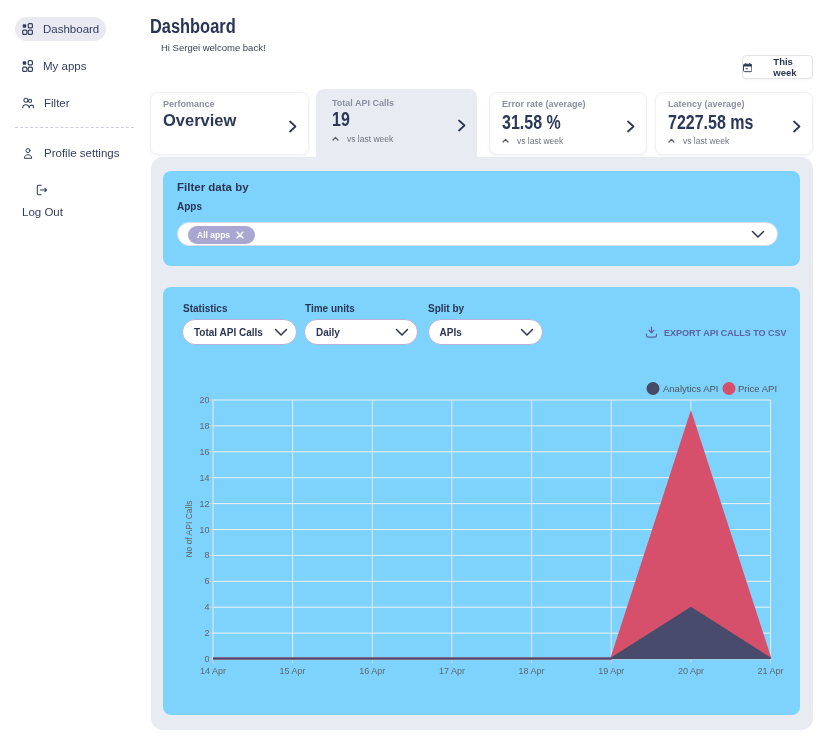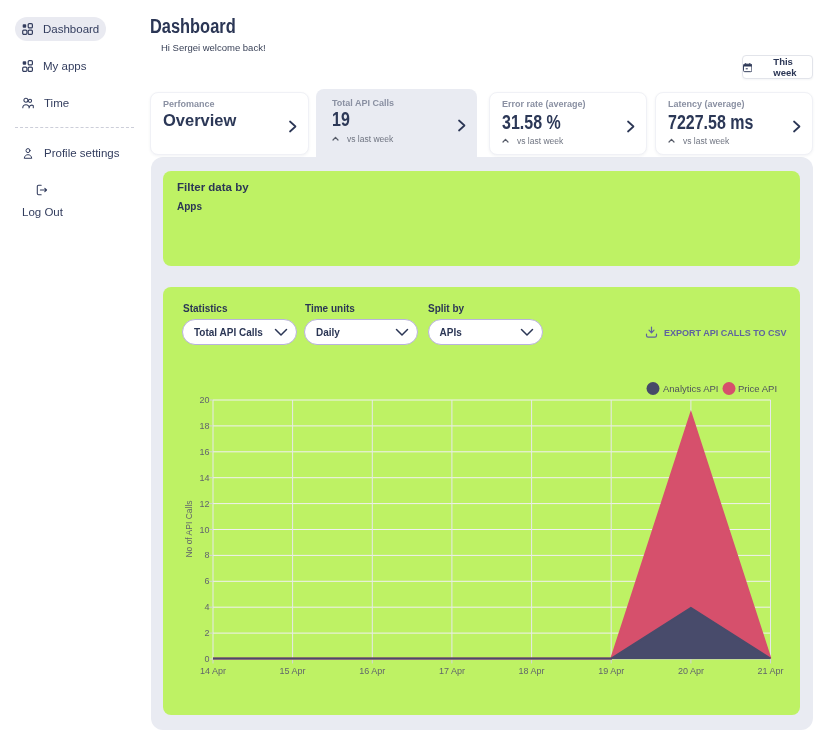--- a/index.html
+++ b/index.html
@@ -7,21 +7,21 @@
   .abs { position:absolute; }
   .navy { color:#2b3655; }
   .nav-item { position:absolute; left:22px; display:flex; align-items:center; gap:10px; color:#333d5e; font-size:11.5px; }
   .nav-item svg { flex:0 0 auto; }
   .pill-active { position:absolute; left:15px; top:17px; width:91px; height:24px; background:#e9eaf1; border-radius:12px; }
   .card { position:absolute; top:92px; height:63px; background:#ffffff; border-radius:8px; border:1px solid #f0f1f6; box-shadow:0 1px 3px rgba(40,50,90,0.06); }
   .card .lbl { position:absolute; left:12px; top:6.3px; font-size:9px; font-weight:bold; color:#8a90a2; }
   .card .num { position:absolute; left:12px; top:17.8px; font-size:20px; font-weight:bold; color:#2c3857; transform:scaleX(0.8); transform-origin:0 0; white-space:nowrap; }
   .card .vs  { position:absolute; left:12px; top:42.5px; font-size:8.5px; color:#6f7481; display:flex; align-items:center; gap:8px; }
   .card .chev { position:absolute; right:11px; top:25.5px; }
-  .panel { position:absolute; left:163px; width:637px; background:#bef264; border-radius:8px; }
+  .panel { position:absolute; left:163px; width:637px; background:#7dd3fc; border-radius:8px; }
   .dropdown { position:absolute; height:26px; border:1px solid #b9b2de; border-radius:13px; background:#fff; font-size:10px; font-weight:bold; color:#2b3655; display:flex; align-items:center; padding:0 8px 0 11px; justify-content:space-between; }
   .dd-label { position:absolute; font-size:10px; font-weight:bold; color:#2b3655; }
 </style>
 </head>
 <body>
 
 <div class="pill-active"></div>
 <div class="nav-item" style="top:23px;">
   <svg width="11" height="12" viewBox="0 0 11 12">
     <rect x="0.7" y="1.2" width="3.5" height="3.5" rx="0.9" fill="#333d5e"></rect>
@@ -40,21 +40,21 @@
   </svg>
   <span>My apps</span>
 </div>
 <div class="nav-item" style="top:96.5px;">
   <svg width="12" height="12" viewBox="0 0 12 12" fill="none" stroke="#333d5e" stroke-width="1.05" stroke-linecap="round" stroke-linejoin="round">
     <circle cx="8" cy="3.8" r="1.6"></circle>
     <path d="M6.9 10.7 A2.9 2.9 0 0 1 11.3 8.6 V10.7"></path>
     <circle cx="3.9" cy="3.3" r="2" fill="#ffffff"></circle>
     <path d="M0.8 10.8 A3.2 3.0 0 0 1 7.2 10.8" fill="#ffffff"></path>
   </svg>
-  <span>Time</span>
+  <span>Filter</span>
 </div>
 <div class="abs" style="left:15px; top:127px; width:119px; border-top:1.5px dashed #ccced9;"></div>
 <div class="nav-item" style="top:146.5px;">
   <svg width="12" height="12" viewBox="0 0 12 12" fill="none" stroke="#333d5e" stroke-width="1" stroke-linecap="round">
     <circle cx="6" cy="3.6" r="2"></circle>
     <path d="M2.3 10.9 C2.6 8.9 4.1 7.7 6 7.7 C7.9 7.7 9.4 8.9 9.7 10.9 Z" stroke-linejoin="round"></path>
   </svg>
   <span>Profile settings</span>
 </div>
 <div class="nav-item" style="top:183.5px;flex-direction:column;">
@@ -122,20 +122,31 @@
     <span>vs last week</span>
   </div>
   <div class="chev"><svg width="9" height="13" viewBox="0 0 9 13" fill="none" stroke="#2b3655" stroke-width="1.7" stroke-linecap="round" stroke-linejoin="round">
         <path d="M2 1.5 L7.5 6.5 L2 11.5"></path>
       </svg></div>
 </div>
 
 <div class="panel" style="top:171px; height:95px;">
   <div class="abs" style="left:14px; top:10px; font-size:11.5px; font-weight:bold; color:#2b3655;">Filter data by</div>
   <div class="abs" style="left:14px; top:30px; font-size:10px; font-weight:bold; color:#2b3655;">Apps</div>
+  <div class="abs" style="left:14px; top:50.5px; width:601px; height:24.5px; border:1px solid #dadcea; border-radius:13px; background:#fff;">
+    <div style="position:absolute; left:10px; top:3px; height:18px; background:#a9a6d2; border-radius:9px; display:flex; align-items:center; padding:0 11px 0 9px; gap:6px;">
+      <span style="font-size:8.5px; font-weight:bold; color:#fff;">All apps</span>
+      <svg width="8" height="8" viewBox="0 0 8 8" stroke="#fff" stroke-width="1.6" stroke-linecap="round">
+          <path d="M1.2 1.2 L6.8 6.8 M6.8 1.2 L1.2 6.8"></path>
+        </svg>
+    </div>
+    <svg style="position:absolute; right:12px; top:7px;" width="14" height="9" viewBox="0 0 14 9" fill="none" stroke="#2b3655" stroke-width="1.5" stroke-linecap="round" stroke-linejoin="round">
+        <path d="M1.5 1.5 L7 7 L12.5 1.5"></path>
+      </svg>
+  </div>
 </div>
 
 <div class="panel" style="top:287px; height:428px;"></div>
 <div class="dd-label" style="left:183px; top:303px;">Statistics</div>
 <div class="dd-label" style="left:305px; top:303px;">Time units</div>
 <div class="dd-label" style="left:428px; top:303px;">Split by</div>
 <div class="dropdown" style="left:182px; top:319px; width:115px;">
   <span>Total API Calls</span>
   <svg width="14" height="9" viewBox="0 0 14 9" fill="none" stroke="#2b3655" stroke-width="1.5" stroke-linecap="round" stroke-linejoin="round">
       <path d="M1.5 1.5 L7 7 L12.5 1.5"></path>

